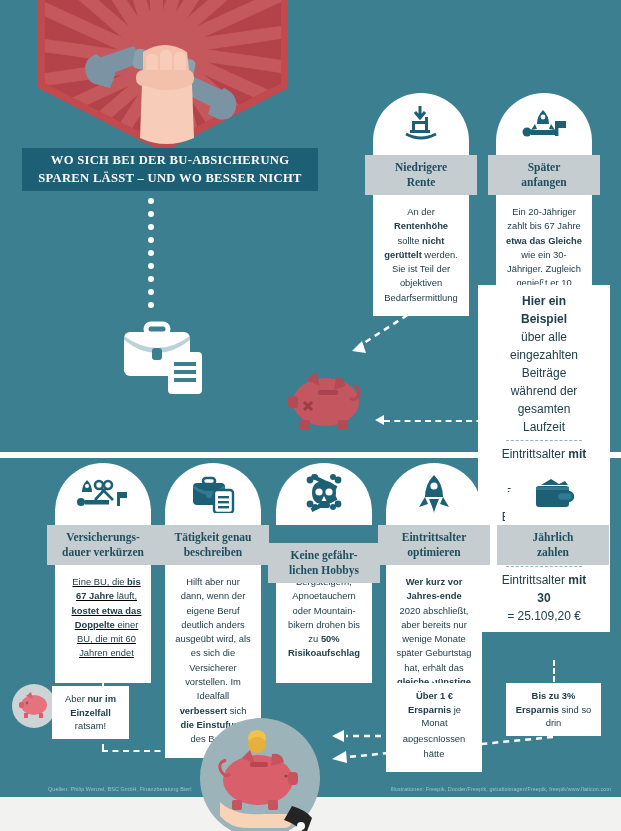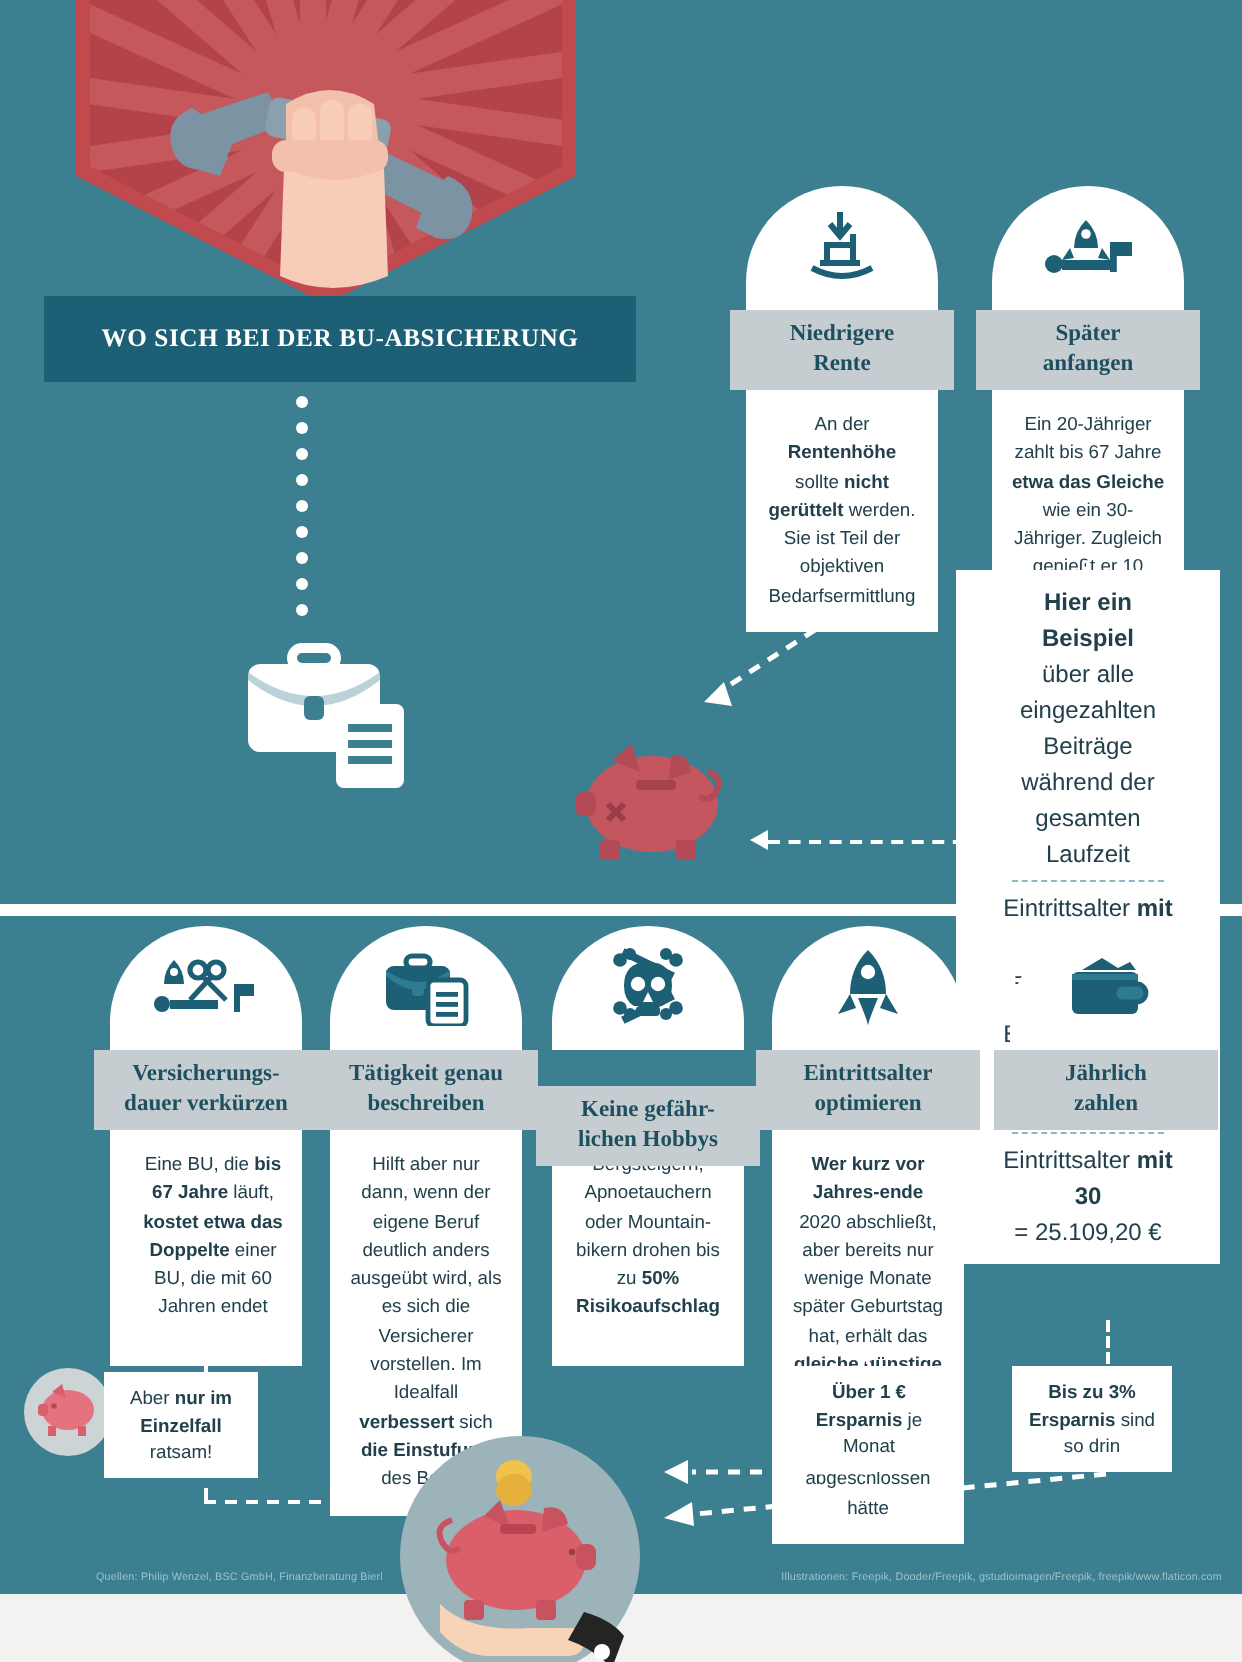--- a/index.html
+++ b/index.html
@@ -185,20 +185,21 @@
         <rect x="108" y="62" width="12" height="26" rx="5" fill="#f7ccb8"></rect>
         <rect x="122" y="58" width="12" height="30" rx="5" fill="#f7ccb8"></rect>
         <rect x="136" y="60" width="12" height="28" rx="5" fill="#f7ccb8"></rect>
         <rect x="98" y="78" width="58" height="16" rx="7" fill="#f2c0ab"></rect>
       </g>
     </svg>
   </div>
 
   <div class="title-plate">
     <div class="tl">WO SICH BEI DER BU-ABSICHERUNG</div>
+    <div class="tl">SPAREN LÄSST – UND WO BESSER NICHT</div>
   </div>
 
   <div class="dots-v">
     <div class="dot"></div>
       <div class="dot"></div>
       <div class="dot"></div>
     <div class="dot"></div>
       <div class="dot"></div>
       <div class="dot"></div>
     <div class="dot"></div>
@@ -299,21 +300,21 @@
       <span>= 25.648,56 €</span>
     </div>
     <hr class="hr-dash">
     <div>
       <span>Eintrittsalter </span><b>mit 30</b><br>
       <span>= 25.109,20 €</span>
     </div>
   </div>
   <div class="dash-v" style="left:543px; top:272px; height:13px;"></div>
 
-  <div class="card" style="left:55px; top:463px; width:96px;">
+  <div class="card" style="left:55px; top:463px; width:96px;text-decoration:underline;">
     <div class="card-top" style="height:62px;">
       <div class="icon-zone">
         <svg width="52" height="36" viewBox="0 0 52 36">
           <path d="M10 4 q5 5 5 12 l-10 0 q0 -7 5 -12 z" fill="#1d5f75"></path>
           <circle cx="10" cy="10" r="2" fill="#ffffff"></circle>
           <circle cx="4" cy="26" r="4" fill="#1d5f75"></circle>
           <rect x="8" y="24" width="24" height="4.5" fill="#1d5f75"></rect>
           <circle cx="22" cy="9" r="4" fill="none" stroke="#1d5f75" stroke-width="2.6"></circle>
           <circle cx="31" cy="9" r="4" fill="none" stroke="#1d5f75" stroke-width="2.6"></circle>
           <path d="M24 12 L36 24 M29 12 L18 24" stroke="#1d5f75" stroke-width="2.6"></path>
@@ -454,21 +455,21 @@
       <rect x="3" y="11" width="5" height="6" rx="2" fill="#d9606a"></rect>
       <rect x="8" y="22" width="4" height="5" fill="#d9606a"></rect>
       <rect x="23" y="22" width="4" height="5" fill="#d9606a"></rect>
       <circle cx="11" cy="12" r="1.4" fill="#b34b56"></circle>
     </svg>
   </div>
   <div class="callout" style="left:52px; top:686px; width:77px;">Aber <b>nur im Einzelfall</b> ratsam!</div>
 
   <div class="callout" style="left:387px; top:683px; width:95px;"><b>Über 1 € Ersparnis</b> je Monat</div>
 
-  <div class="callout" style="left:506px; top:683px; width:80px;"><b>Bis zu 3% Ersparnis</b> sind so drin</div>
+  <div class="callout" style="left:506px; top:683px; width:95px;"><b>Bis zu 3% Ersparnis</b> sind so drin</div>
 
   <div class="piggy-circle">
     <svg viewBox="0 0 120 120" width="120" height="120">
       <ellipse cx="57" cy="20" rx="9" ry="8" fill="#f0c14b"></ellipse>
       <ellipse cx="57" cy="27" rx="9" ry="8" fill="#e5b03c"></ellipse>
       <ellipse cx="57" cy="45" rx="9" ry="8" fill="#f0c14b"></ellipse>
       <ellipse cx="57" cy="52" rx="9" ry="8" fill="#e5b03c"></ellipse>
       <ellipse cx="58" cy="62" rx="35" ry="25" fill="#d9606a"></ellipse>
       <path d="M42 40 l8 -8 l5 14 z" fill="#c8525d"></path>
       <path d="M72 36 q10 -2 12 8 l-13 4 z" fill="#c8525d"></path>

